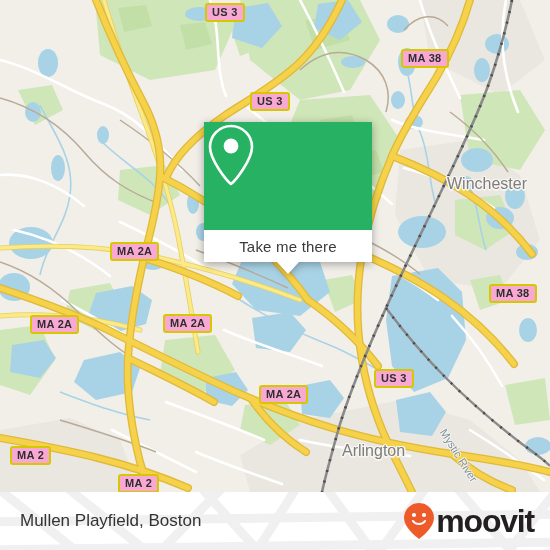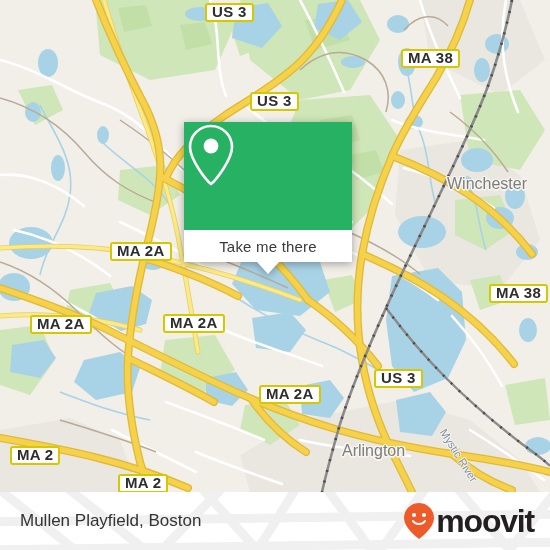--- a/index.html
+++ b/index.html
@@ -13,25 +13,25 @@
   
   #map{
     position:absolute;left:0;top:0;width:550px;height:492px;
     background:#f2efe9;overflow:hidden;
   }
   #map svg{position:absolute;left:0;top:0;}
 
   
   .shield{
     position:absolute;
-    background:#ffffff;
+    background:#f9a8d4;
     border:2px solid #d6c800;
     border-radius:3px;
     color:#2e2e2e;
-    font-size:15px;
+    font-size:11px;
     font-weight:bold;
     letter-spacing:.3px;
     padding:1px 5px 2px 5px;
     line-height:12px;
     white-space:nowrap;
     font-family:"Liberation Sans","DejaVu Sans",sans-serif;
   }
 
   
   .placelabel{
@@ -47,21 +47,21 @@
     position:absolute;
     color:#7f8f9e;
     font-size:11px;
     white-space:nowrap;
     text-shadow:
       -1px 0 #f7f5f0, 1px 0 #f7f5f0, 0 -1px #f7f5f0, 0 1px #f7f5f0;
   }
 
   
   #popup{
-    position:absolute;left:184px;top:122px;width:168px;
+    position:absolute;left:204px;top:122px;width:168px;
     filter:drop-shadow(0 2px 4px rgba(0,0,0,.33));
   }
   #popup-top{
     height:108px;background:#27b263;
     display:flex;align-items:center;justify-content:center;
   }
   #popup-bottom{
     height:32px;background:#ffffff;
     display:flex;align-items:center;justify-content:center;
     position:relative;

